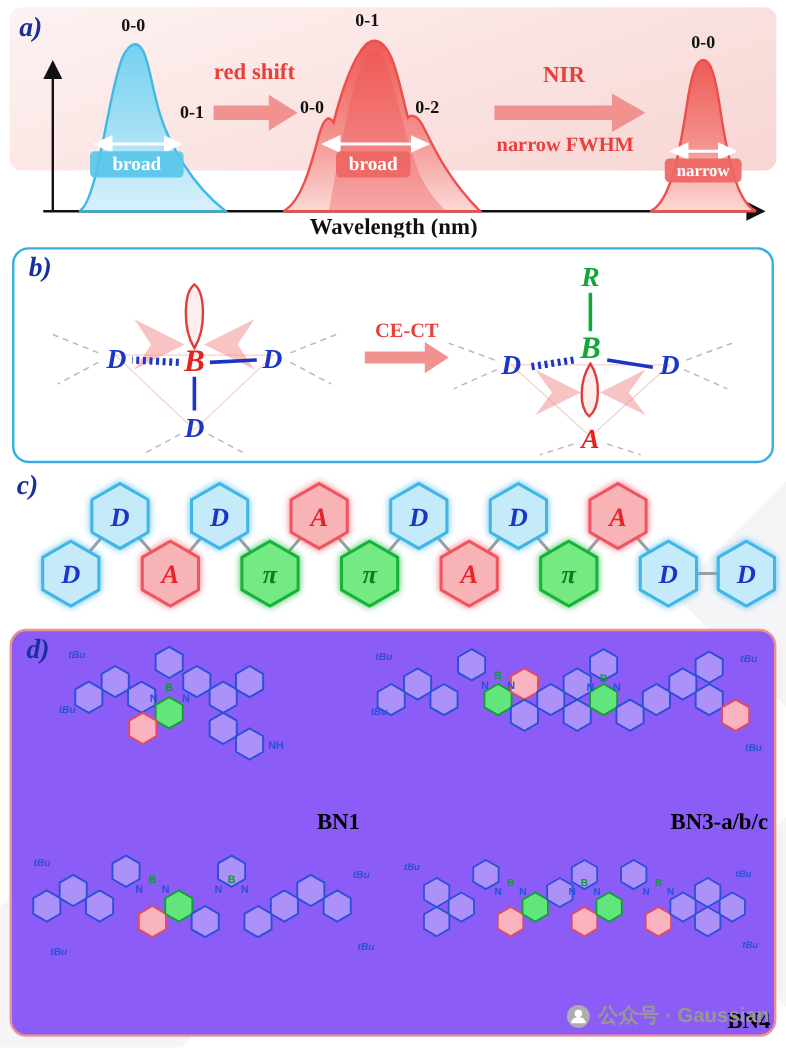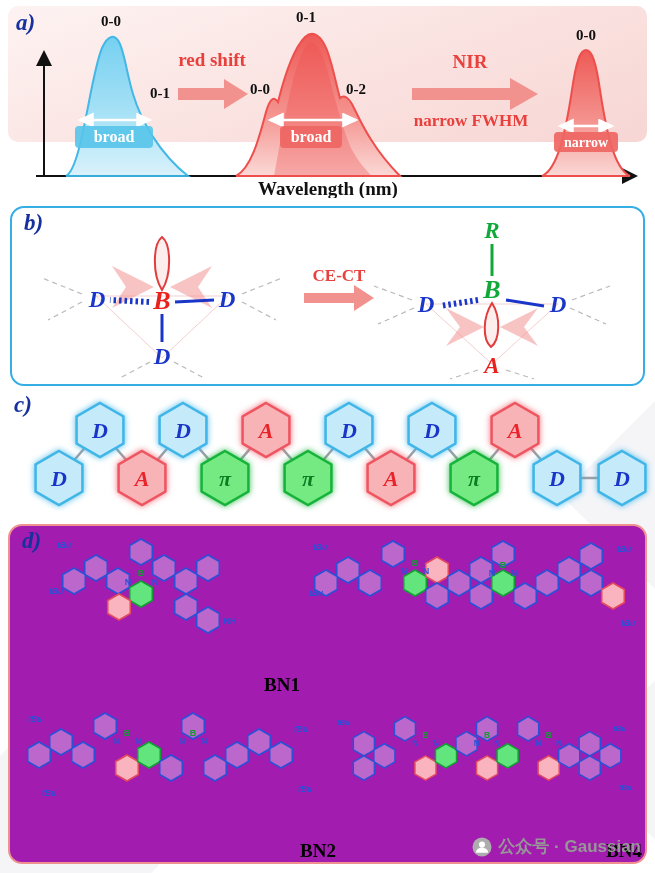--- a/index.html
+++ b/index.html
@@ -14,21 +14,21 @@
 
   .panel-label{position:absolute;font:italic bold 23px "Liberation Serif",serif;
                color:#16309e;z-index:20;}
 
   #panelA{position:absolute;left:8px;top:6px;width:639px;height:136px;border-radius:10px;
           background:linear-gradient(160deg,#fdf3f2 0%,#fae2e0 55%,#f7d6d4 100%);z-index:2;}
   #panelB{position:absolute;left:10px;top:206px;width:631px;height:176px;
           border:2px solid #35aee3;border-radius:14px;background:#ffffff;z-index:2;}
   #panelC{position:absolute;left:0;top:390px;width:655px;height:130px;z-index:2;}
   #panelD{position:absolute;left:8px;top:524px;width:635px;height:336px;
-          border:2px solid #ef928f;border-radius:14px;background:#a21caf;z-index:2;}
+          border:2px solid #ef928f;border-radius:14px;background:#8b5cf6;z-index:2;}
 
   
   .pk-label{font:bold 15px "Liberation Serif",serif;fill:#111;text-anchor:middle;}
   .band-label{font:bold 16px "Liberation Serif",serif;fill:#fff;text-anchor:middle;}
   .red-note{font:bold 19px "Liberation Serif",serif;fill:#e8403c;text-anchor:middle;}
   .red-note-sm{font:bold 17px "Liberation Serif",serif;fill:#e8403c;text-anchor:middle;}
   .axis-label{font:bold 19px "Liberation Serif",serif;fill:#111;text-anchor:middle;}
 
   
   .lt{font:italic bold 23px "Liberation Serif",serif;text-anchor:middle;}
@@ -277,20 +277,21 @@
         <text x="8" y="64" class="at-tbu">tBu</text>
         <text x="96" y="42" class="atom at-blue">N</text>
         <text x="118" y="42" class="atom at-blue">N</text>
         <text x="107" y="34" class="atom at-green">B</text>
         <text x="184" y="44" class="atom at-blue">N</text>
         <text x="206" y="44" class="atom at-blue">N</text>
         <text x="195" y="36" class="atom at-green">B</text>
         <text x="316" y="20" class="at-tbu">tBu</text>
         <text x="320" y="94" class="at-tbu">tBu</text>
       </svg>
+    <div class="mol-label">BN3-a/b/c</div>
   </div>
   <div class="mol" id="molBN2">
     <svg width="100%" height="140" viewBox="0 0 300 140" preserveAspectRatio="xMidYMid meet">
         <polygon points="36.0,31.0 47.3,37.5 47.3,50.5 36.0,57.0 24.7,50.5 24.7,37.5" class="ring ring-o"></polygon>
         <polygon points="14.0,44.0 25.3,50.5 25.3,63.5 14.0,70.0 2.7,63.5 2.7,50.5" class="ring ring-o"></polygon>
         <polygon points="58.0,44.0 69.3,50.5 69.3,63.5 58.0,70.0 46.7,63.5 46.7,50.5" class="ring ring-o"></polygon>
         <polygon points="80.0,15.0 91.3,21.5 91.3,34.5 80.0,41.0 68.7,34.5 68.7,21.5" class="ring ring-o"></polygon>
         <polygon points="102.0,57.0 113.3,63.5 113.3,76.5 102.0,83.0 90.7,76.5 90.7,63.5" class="ring ring-r"></polygon>
         <polygon points="124.0,44.0 135.3,50.5 135.3,63.5 124.0,70.0 112.7,63.5 112.7,50.5" class="ring ring-g"></polygon>
         <polygon points="146.0,57.0 157.3,63.5 157.3,76.5 146.0,83.0 134.7,76.5 134.7,63.5" class="ring ring-o"></polygon>
@@ -303,21 +304,20 @@
         <text x="24" y="98" class="at-tbu">tBu</text>
         <text x="91" y="46" class="atom at-blue">N</text>
         <text x="113" y="46" class="atom at-blue">N</text>
         <text x="102" y="38" class="atom at-green">B</text>
         <text x="157" y="46" class="atom at-blue">N</text>
         <text x="179" y="46" class="atom at-blue">N</text>
         <text x="168" y="38" class="atom at-green">B</text>
         <text x="276" y="34" class="at-tbu">tBu</text>
         <text x="280" y="94" class="at-tbu">tBu</text>
       </svg>
-    <div class="mol-label">BN2</div>
   </div>
   <div class="mol" id="molBN4">
     <svg width="100%" height="140" viewBox="0 0 330 140" preserveAspectRatio="xMidYMid meet">
         <polygon points="32.0,31.0 43.3,37.5 43.3,50.5 32.0,57.0 20.7,50.5 20.7,37.5" class="ring ring-o"></polygon>
         <polygon points="54.0,44.0 65.3,50.5 65.3,63.5 54.0,70.0 42.7,63.5 42.7,50.5" class="ring ring-o"></polygon>
         <polygon points="32.0,57.0 43.3,63.5 43.3,76.5 32.0,83.0 20.7,76.5 20.7,63.5" class="ring ring-o"></polygon>
         <polygon points="76.0,15.0 87.3,21.5 87.3,34.5 76.0,41.0 64.7,34.5 64.7,21.5" class="ring ring-o"></polygon>
         <polygon points="98.0,57.0 109.3,63.5 109.3,76.5 98.0,83.0 86.7,76.5 86.7,63.5" class="ring ring-r"></polygon>
         <polygon points="120.0,44.0 131.3,50.5 131.3,63.5 120.0,70.0 108.7,63.5 108.7,50.5" class="ring ring-g"></polygon>
         <polygon points="142.0,31.0 153.3,37.5 153.3,50.5 142.0,57.0 130.7,50.5 130.7,37.5" class="ring ring-o"></polygon>

